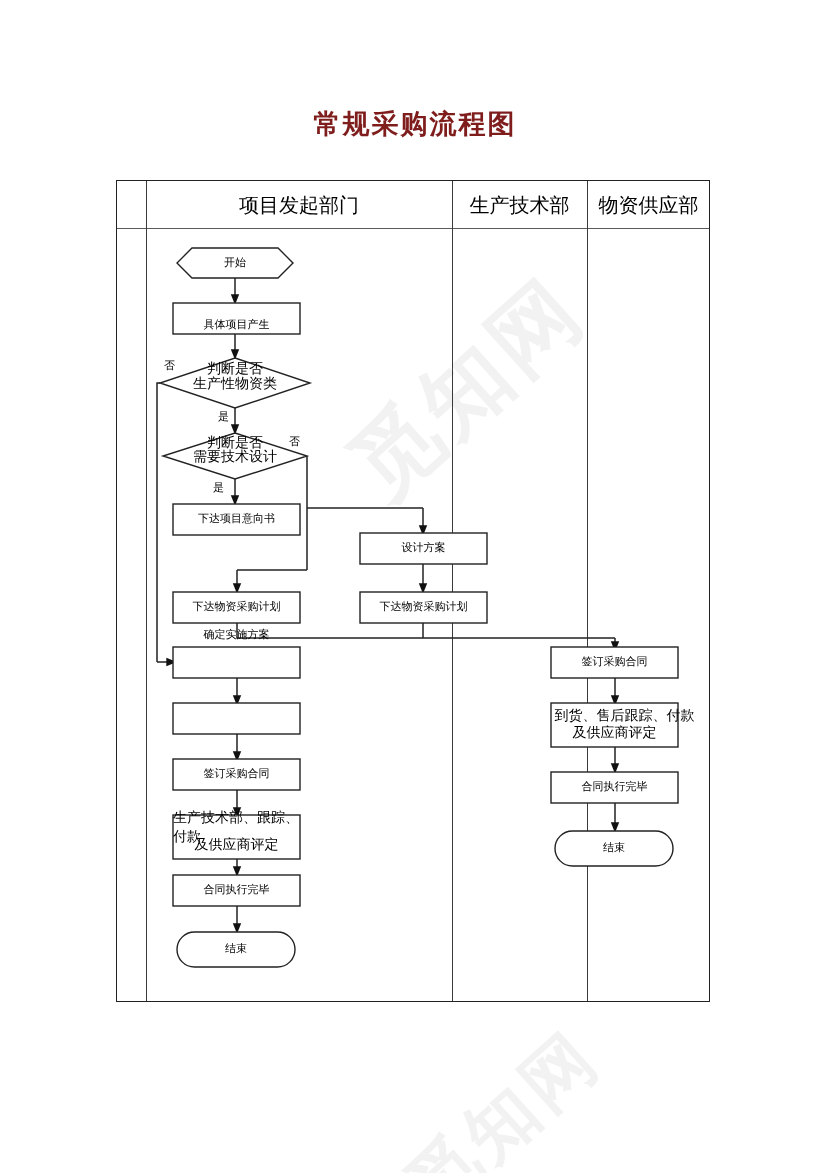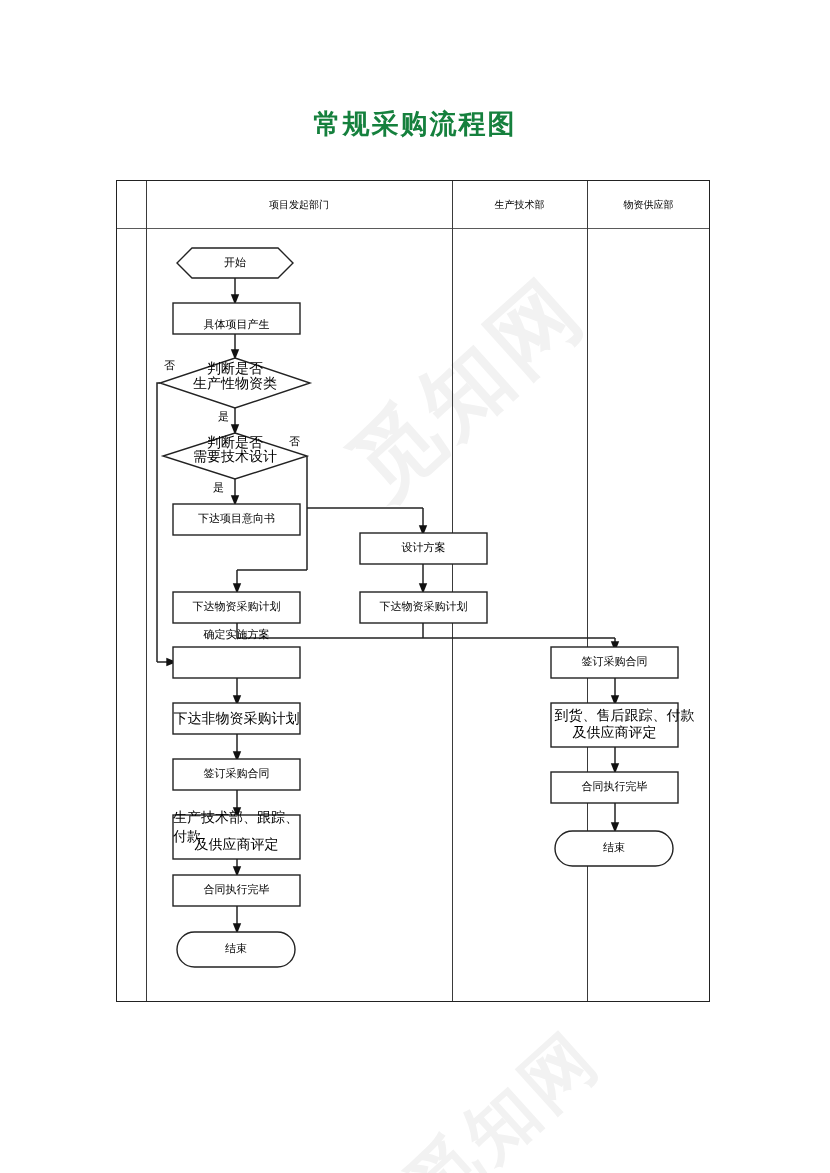--- a/index.html
+++ b/index.html
@@ -38,21 +38,21 @@
   
   #title {
     position: absolute;
     left: 0; top: 106px;
     width: 830px;
     text-align: center;
     font-family: "DejaVu Serif", "Liberation Serif", serif;
     font-size: 27px;
     font-weight: bold;
     letter-spacing: 2px;
-    color: #15803d;
+    color: #7f1d1d;
   }
 
   
   #table {
     position: absolute;
     left: 116px; top: 180px;
     width: 594px; height: 822px;
     box-sizing: border-box;
     border: 1.6px solid #222;
   }
@@ -68,21 +68,21 @@
     height: 1.4px;
     background: #5a5a5a;
   }
   .lane-head {
     position: absolute;
     top: 0;
     height: 48px;
     line-height: 48px;
     text-align: center;
     font-family: "DejaVu Serif", "Liberation Serif", serif;
-    font-size: 10px;
+    font-size: 20px;
     color: #000;
   }
 
   
   #flow {
     position: absolute;
     left: 0; top: 0;
     width: 830px; height: 1173px;
     pointer-events: none;
   }
@@ -212,21 +212,20 @@
 
   <div class="node-label" style="left:173px; top:504px; width:127px; height:31px;">下达项目意向书</div>
 
   <div class="node-label" style="left:360px; top:533px; width:127px; height:31px;">设计方案</div>
 
   <div class="node-label" style="left:173px; top:592px; width:127px; height:31px;">下达物资采购计划</div>
   <div class="node-label" style="left:360px; top:592px; width:127px; height:31px;">下达物资采购计划</div>
 
   <div class="node-label" style="left:173px; top:615px; width:127px; height:41px;">确定实施方案</div>
 
-  <div class="node-label tiny" style="left:173px; top:703px; width:127px; height:31px;">下达非物资采购计划</div>
 
   <div class="node-label" style="left:173px; top:759px; width:127px; height:31px;">签订采购合同</div>
 
   <div class="node-label tiny" style="left:173px; top:819px; width:127px; height:16px;">生产技术部、跟踪、付款</div>
   <div class="node-label tiny" style="left:173px; top:836px; width:127px; height:16px;">及供应商评定</div>
 
   <div class="node-label" style="left:173px; top:875px; width:127px; height:31px;">合同执行完毕</div>
 
   <div class="node-label" style="left:177px; top:932px; width:118px; height:35px;">结束</div>
 

